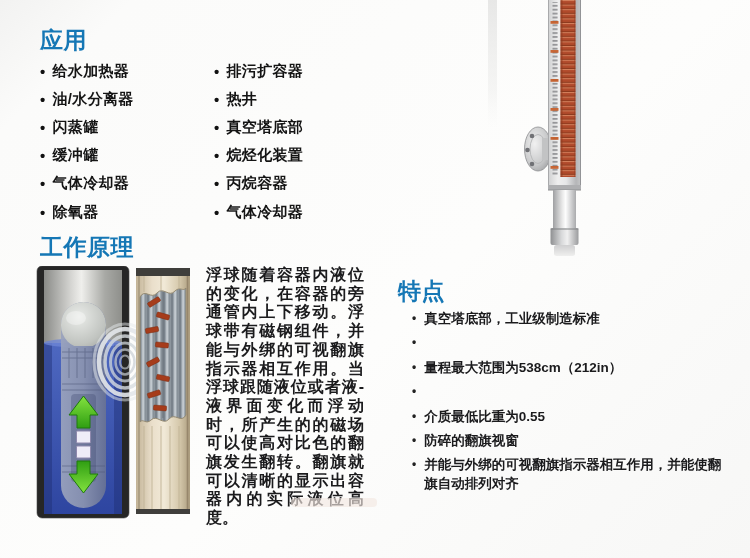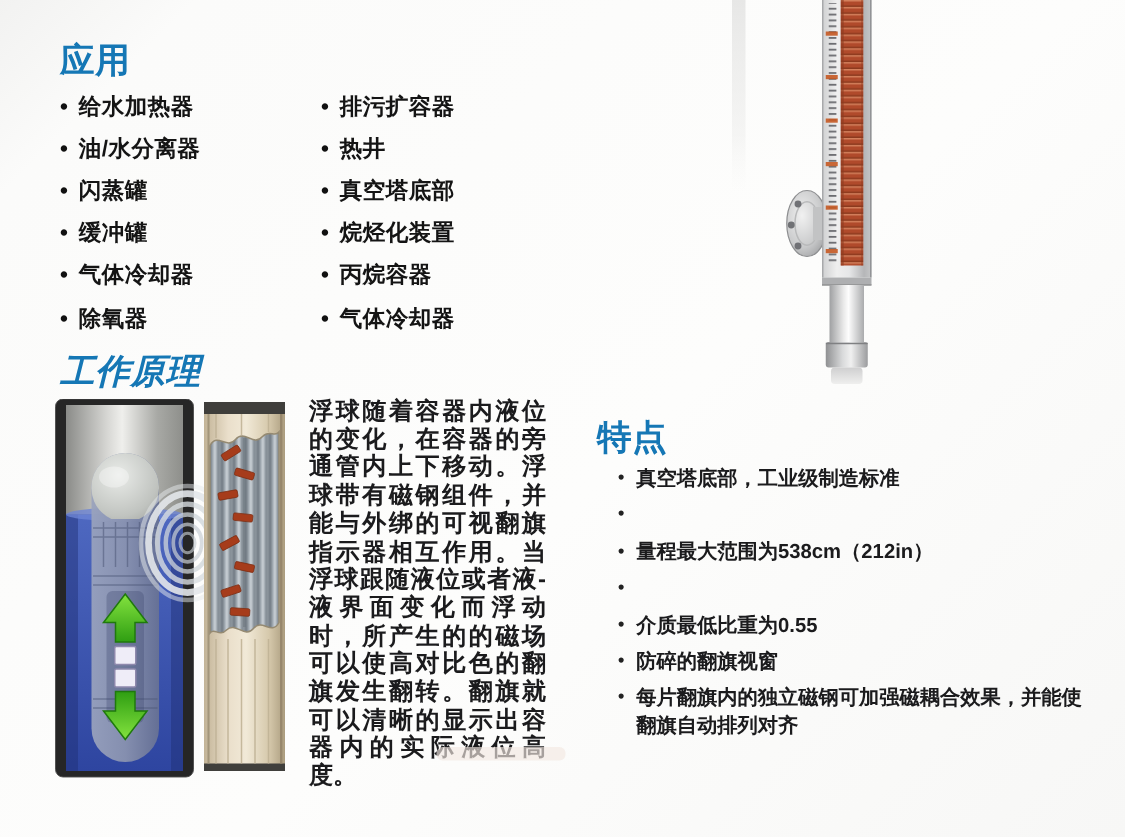--- a/index.html
+++ b/index.html
@@ -94,21 +94,21 @@
     <li>
         <span class="dot">•</span>
         <span>丙烷容器</span>
       </li>
     <li>
         <span class="dot">•</span>
         <span>气体冷却器</span>
       </li>
   </ul>
 
-  <h2 class="heading" style="left:40px; top:236px;font-style:italic;">工作原理</h2>
+  <h2 class="heading" style="left:40px; top:236px;">工作原理</h2>
 
   <figure id="principle-figure">
     <svg width="160" height="254" viewBox="0 0 160 254" xmlns="http://www.w3.org/2000/svg">
       <defs>
         <linearGradient id="chamTop" x1="0" y1="0" x2="1" y2="0">
           <stop offset="0" stop-color="#8a8b88"></stop>
             <stop offset="0.35" stop-color="#d6d6d3"></stop>
           <stop offset="0.48" stop-color="#efefec"></stop>
             <stop offset="0.78" stop-color="#a8a9a5"></stop>
           <stop offset="1" stop-color="#8e8f8b"></stop>
@@ -339,18 +339,18 @@
     <li>
         <span class="dot">•</span>
         <span class="txt">介质最低比重为0.55</span>
       </li>
     <li>
         <span class="dot">•</span>
         <span class="txt">防碎的翻旗视窗</span>
       </li>
     <li>
         <span class="dot">•</span>
-        <span class="txt">每片翻旗内的独立磁钢可加强磁耦合效果，并能使翻旗自动排列对齐</span>
+        <span class="txt">并能与外绑的可视翻旗指示器相互作用，并能使翻旗自动排列对齐</span>
       </li>
   </ul>
 
   <div class="photo-artifact"></div>
 </div>
 
 </body></html>

